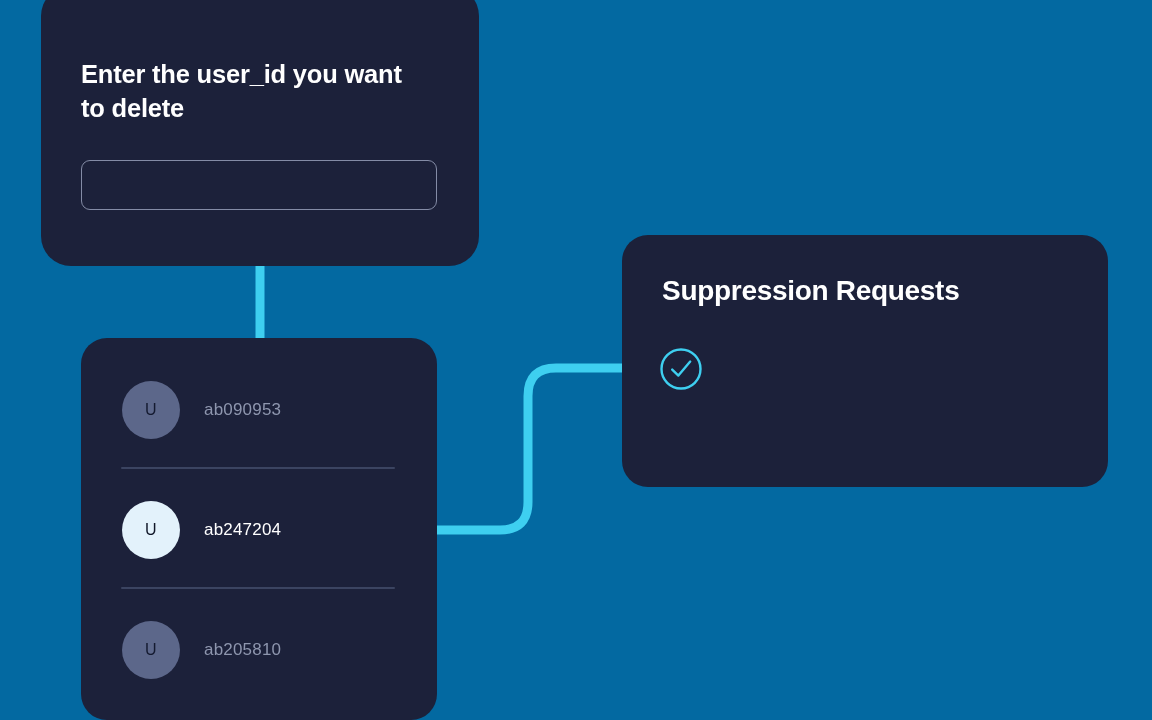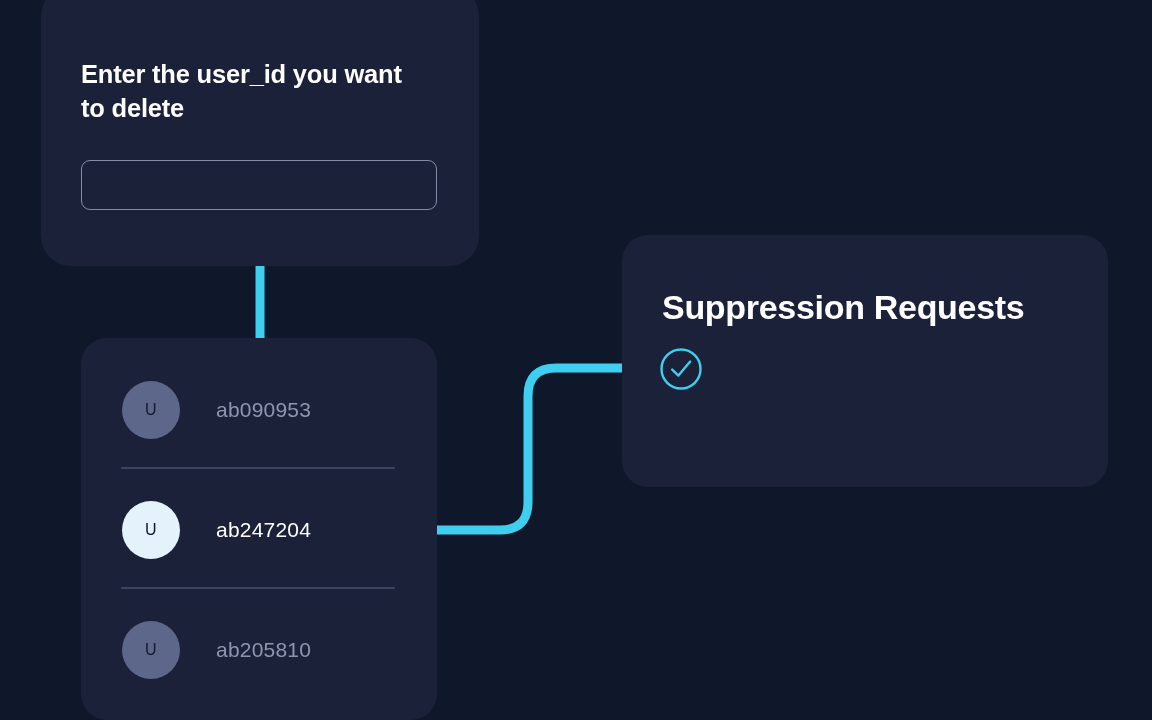--- a/index.html
+++ b/index.html
@@ -14,21 +14,21 @@
   body {
     background: #47704e;
     font-family: "Liberation Sans", sans-serif;
     position: relative;
   }
 
   #stage {
     position: relative;
     width: 1152px;
     height: 720px;
-    background: #0f172a;
+    background: #0369a1;
     overflow: hidden;
   }
 
   
   #connectors {
     position: absolute;
     left: 0; top: 0;
     width: 1152px; height: 720px;
     z-index: 1;
     pointer-events: none;
@@ -112,22 +112,22 @@
     align-items: center;
     justify-content: center;
     font-size: 16px;
     font-weight: normal;
     letter-spacing: 0.3px;
   }
   .avatar.dim      { background: #5c678a; color: #141a30; }
   .avatar.selected { background: #e3f2fb; color: #101627; }
 
   .user-id {
-    margin-left: 36px;
-    font-size: 21px;
+    margin-left: 24px;
+    font-size: 17px;
     letter-spacing: 0.2px;
     white-space: nowrap;
   }
   .user-id.dim      { color: #8e96ae; }
   .user-id.selected { color: #ffffff; }
 
   .divider {
     position: absolute;
     left: 40px;
     width: 274px;
@@ -143,23 +143,23 @@
     left: 622px;
     top: 235px;
     width: 486px;
     height: 252px;
     border-radius: 26px;
   }
 
   .sup-title {
     position: absolute;
     left: 40px;
-    top: 53px;
+    top: 40px;
     color: #ffffff;
-    font-size: 34px;
+    font-size: 28px;
     font-weight: bold;
     letter-spacing: -0.3px;
     white-space: nowrap;
   }
 
   .sup-item {
     position: absolute;
     left: 37px;
     top: 110px;
     display: flex;

